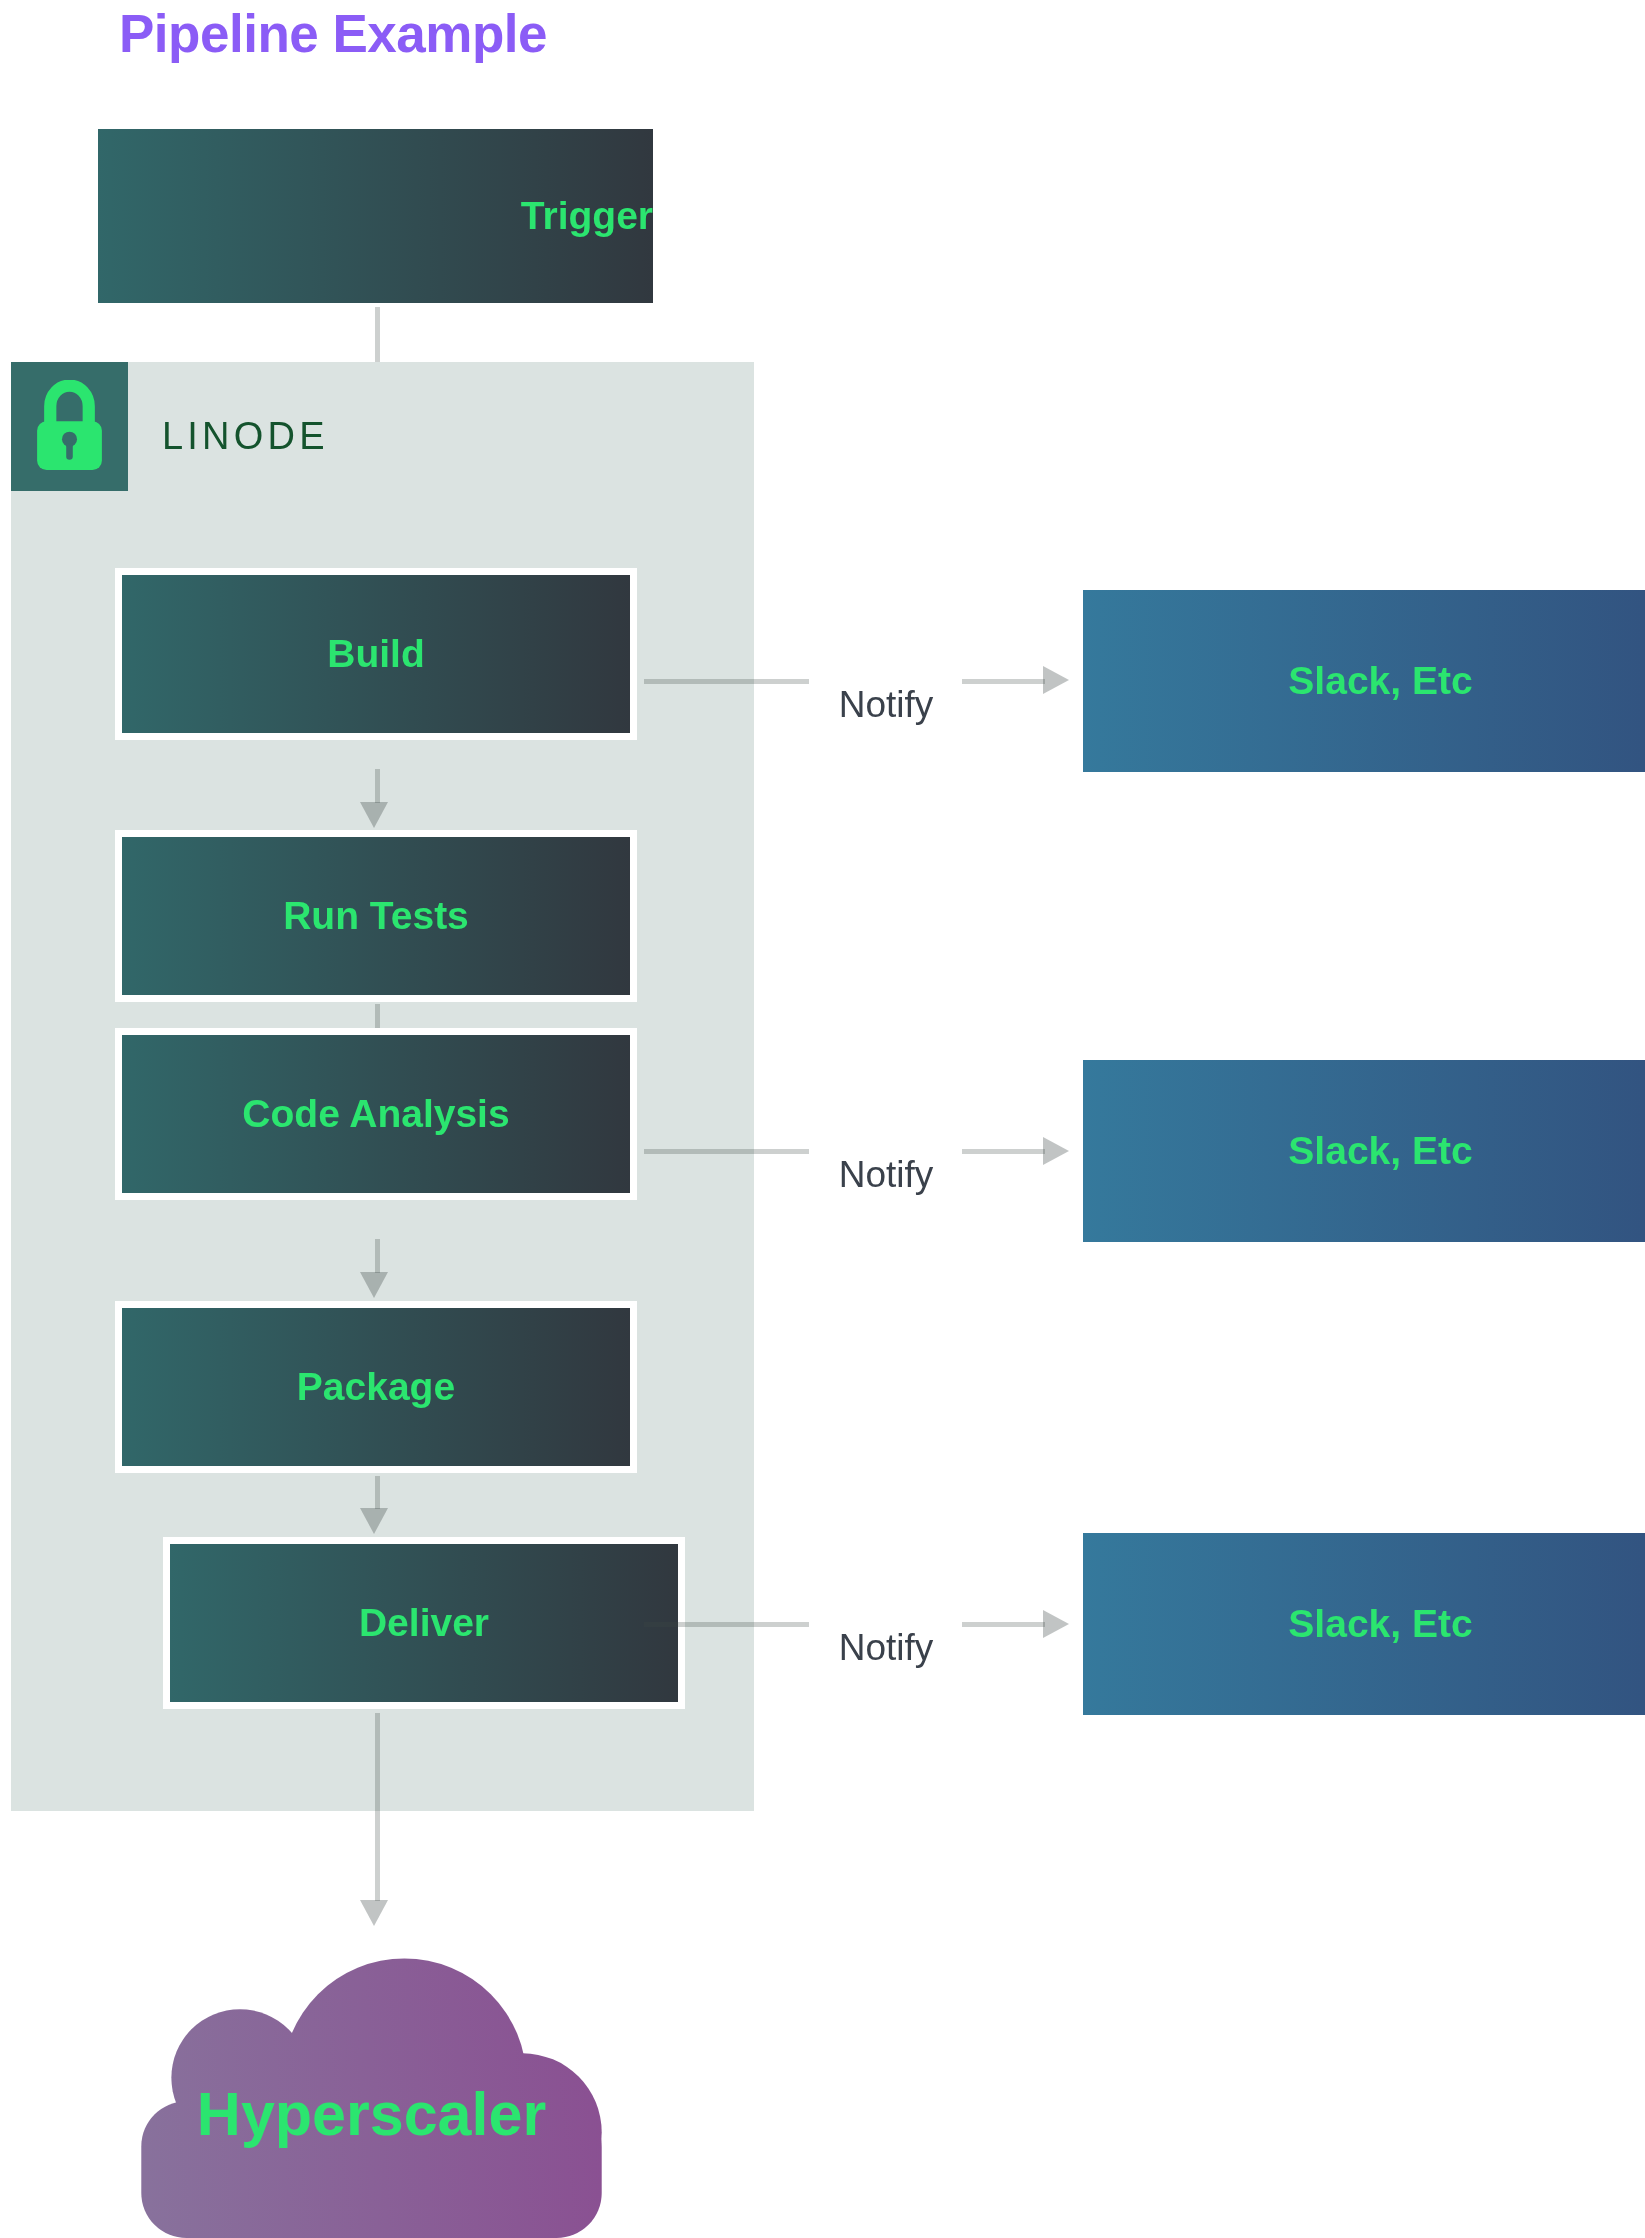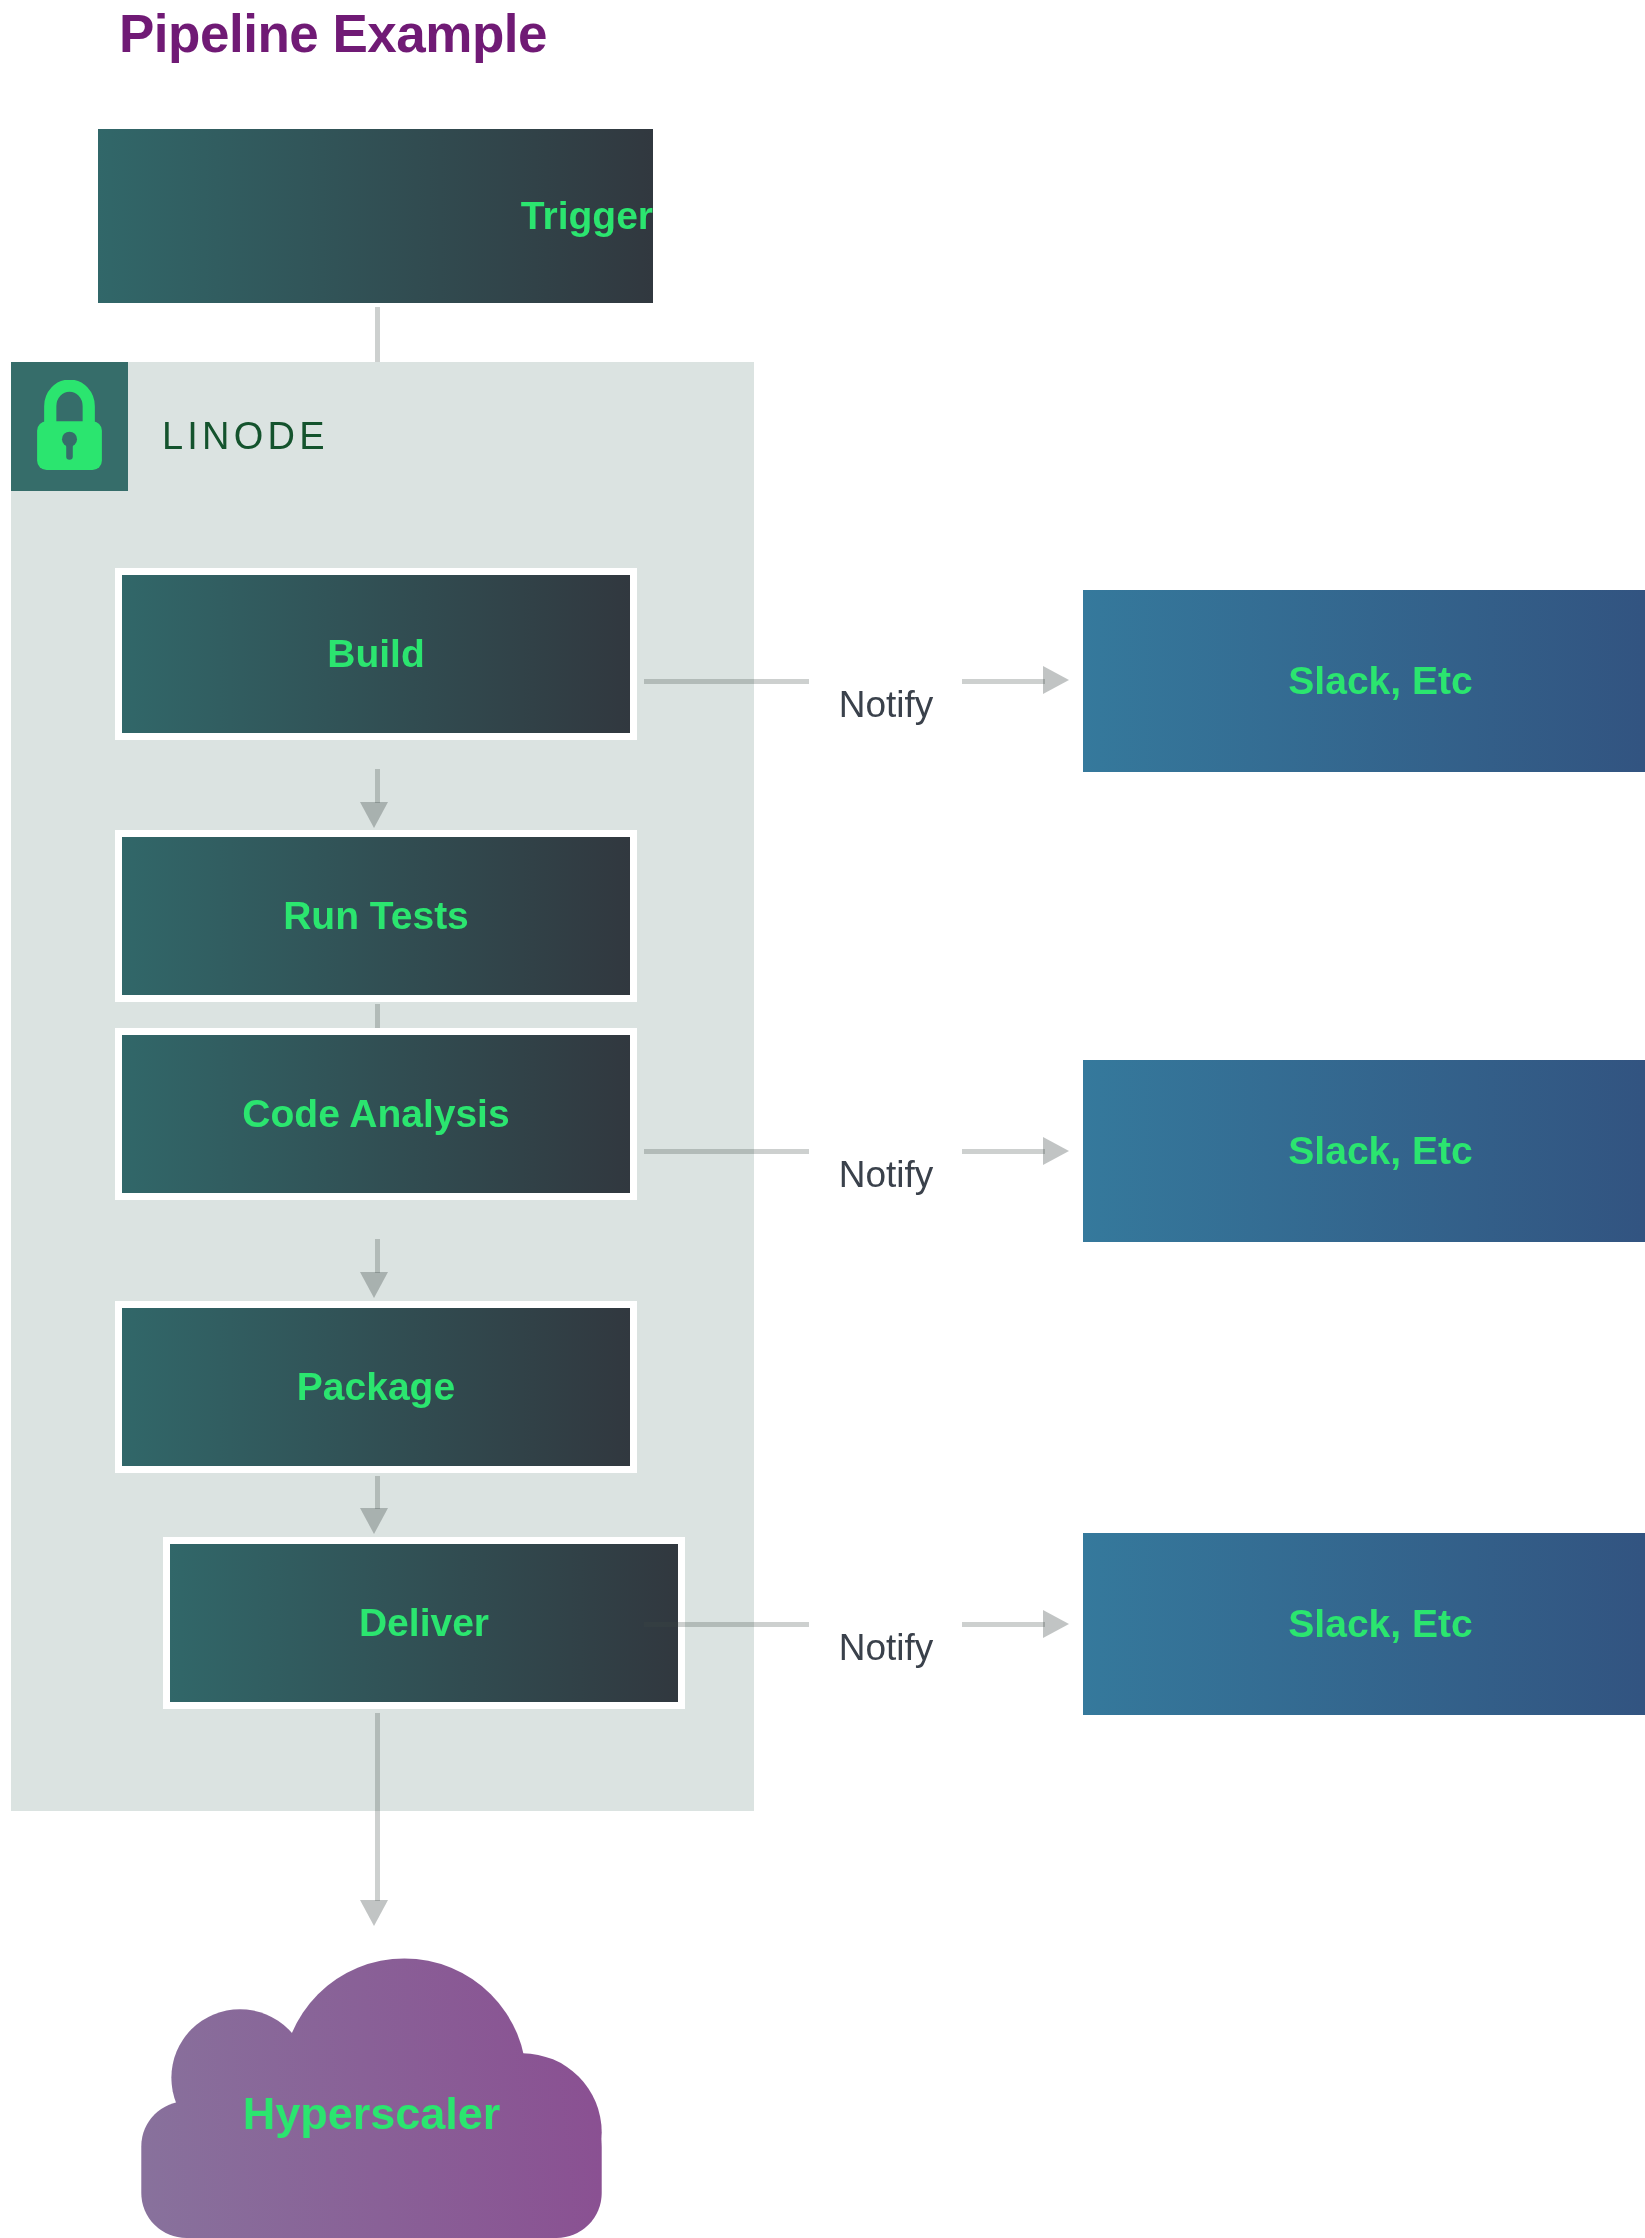--- a/index.html
+++ b/index.html
@@ -1,21 +1,21 @@
 <!DOCTYPE html>
 <html style="font-size:7.5px"><head>
 <meta charset="utf-8">
 <style>
   html,body{margin:0;padding:0;background:#ffffff;}
   #stage{position:relative;width:1645px;height:2239px;background:#ffffff;overflow:hidden;
          font-family:"Liberation Sans","DejaVu Sans",sans-serif;}
 
   .abs{position:absolute;}
 
-  .page-title{left:119px;top:2.8px;font-size:53px;font-weight:800;color:#701a75;letter-spacing:-0.5px;}
+  .page-title{left:119px;top:2.8px;font-size:53px;font-weight:800;color:#8b5cf6;letter-spacing:-0.5px;}
 
   
   .node{display:flex;align-items:center;justify-content:flex-end;
         background:linear-gradient(to right,#316769,#31383F);}
   .node-label{color:#2BE56F;font-size:39px;font-weight:700;}
 
   .trigger{left:98px;top:129px;width:555px;height:174px;}
 
   .linode-container{left:11.3px;top:362px;width:743px;height:1449px;background:#DBE3E1;}
   .lock-square{left:11.3px;top:362px;width:117px;height:129px;background:#366D6A;
@@ -38,21 +38,21 @@
   
   .vline{width:4.7px;background:rgba(62,72,70,0.26);}
   .vhead{width:0;height:0;border-left:14.6px solid transparent;border-right:14.6px solid transparent;
          border-top:26px solid rgba(62,72,70,0.32);}
   .hline{height:4.7px;background:rgba(62,72,70,0.26);}
   .hhead{width:0;height:0;border-top:14.6px solid transparent;border-bottom:14.6px solid transparent;
          border-left:26px solid rgba(62,72,70,0.32);}
 
   .cloud-wrap{left:141px;top:1950px;width:461px;height:288px;}
   .cloud-label{left:141px;top:2078px;width:461px;height:71px;display:flex;align-items:center;
-               justify-content:center;font-size:45px;font-weight:700;color:#2BE56F;}
+               justify-content:center;font-size:61px;font-weight:700;color:#2BE56F;}
 </style>
 </head>
 <body>
 
 <div id="stage">
 
   <div class="abs page-title">Pipeline Example</div>
 
   <div class="abs node trigger">
     <span class="node-label">Trigger</span>

